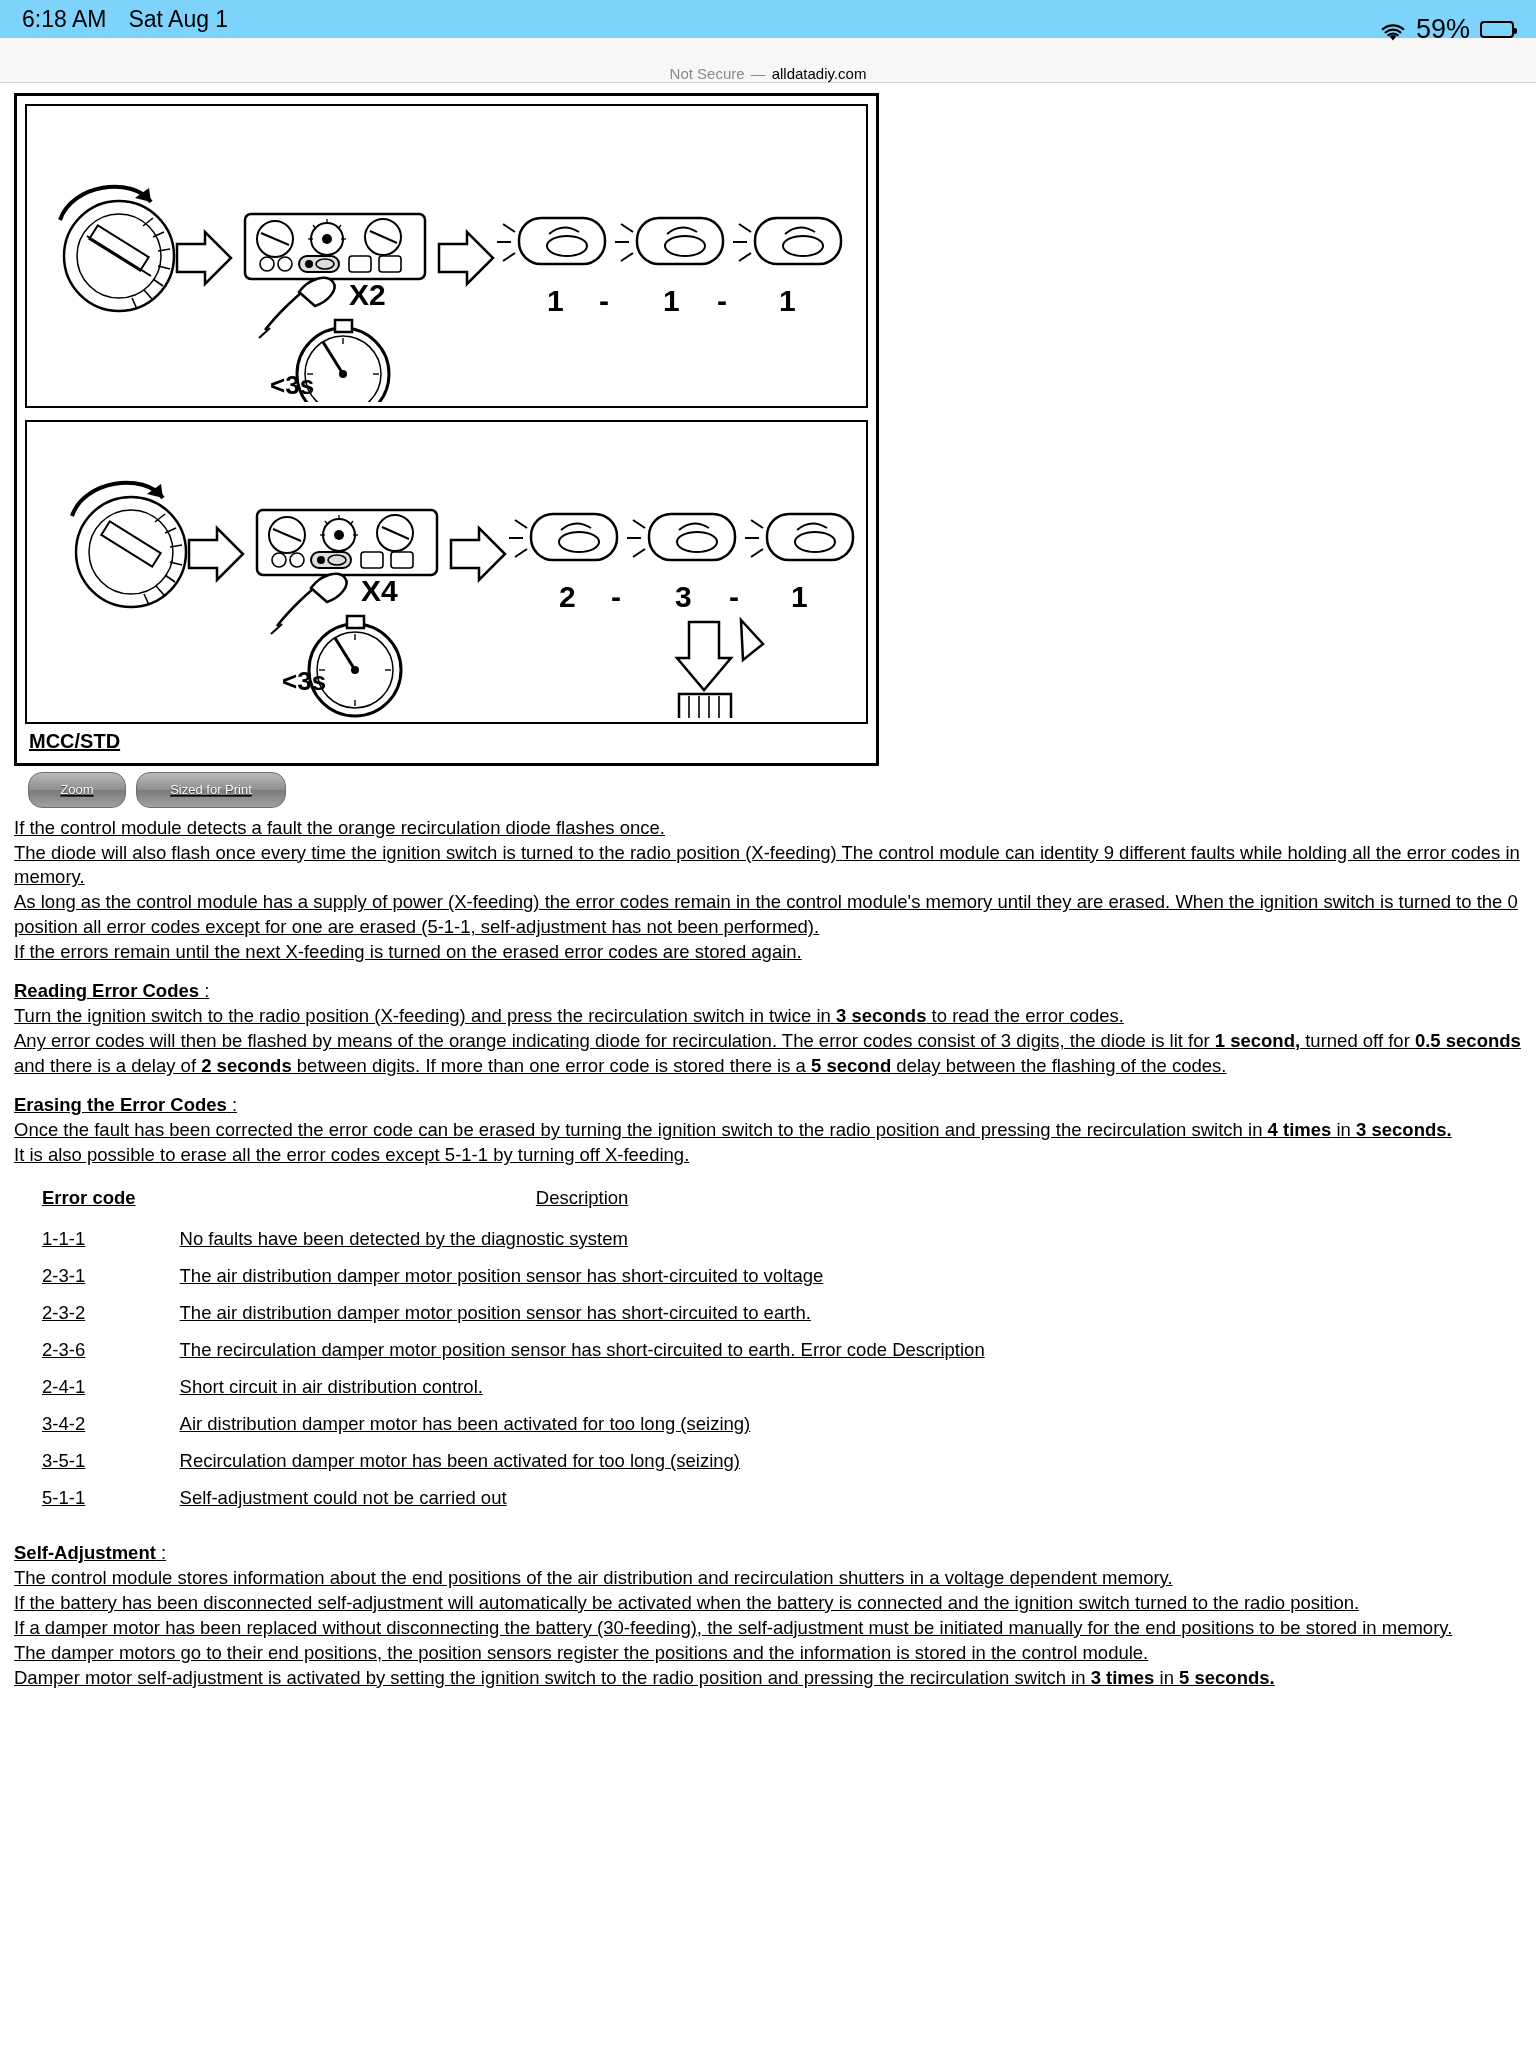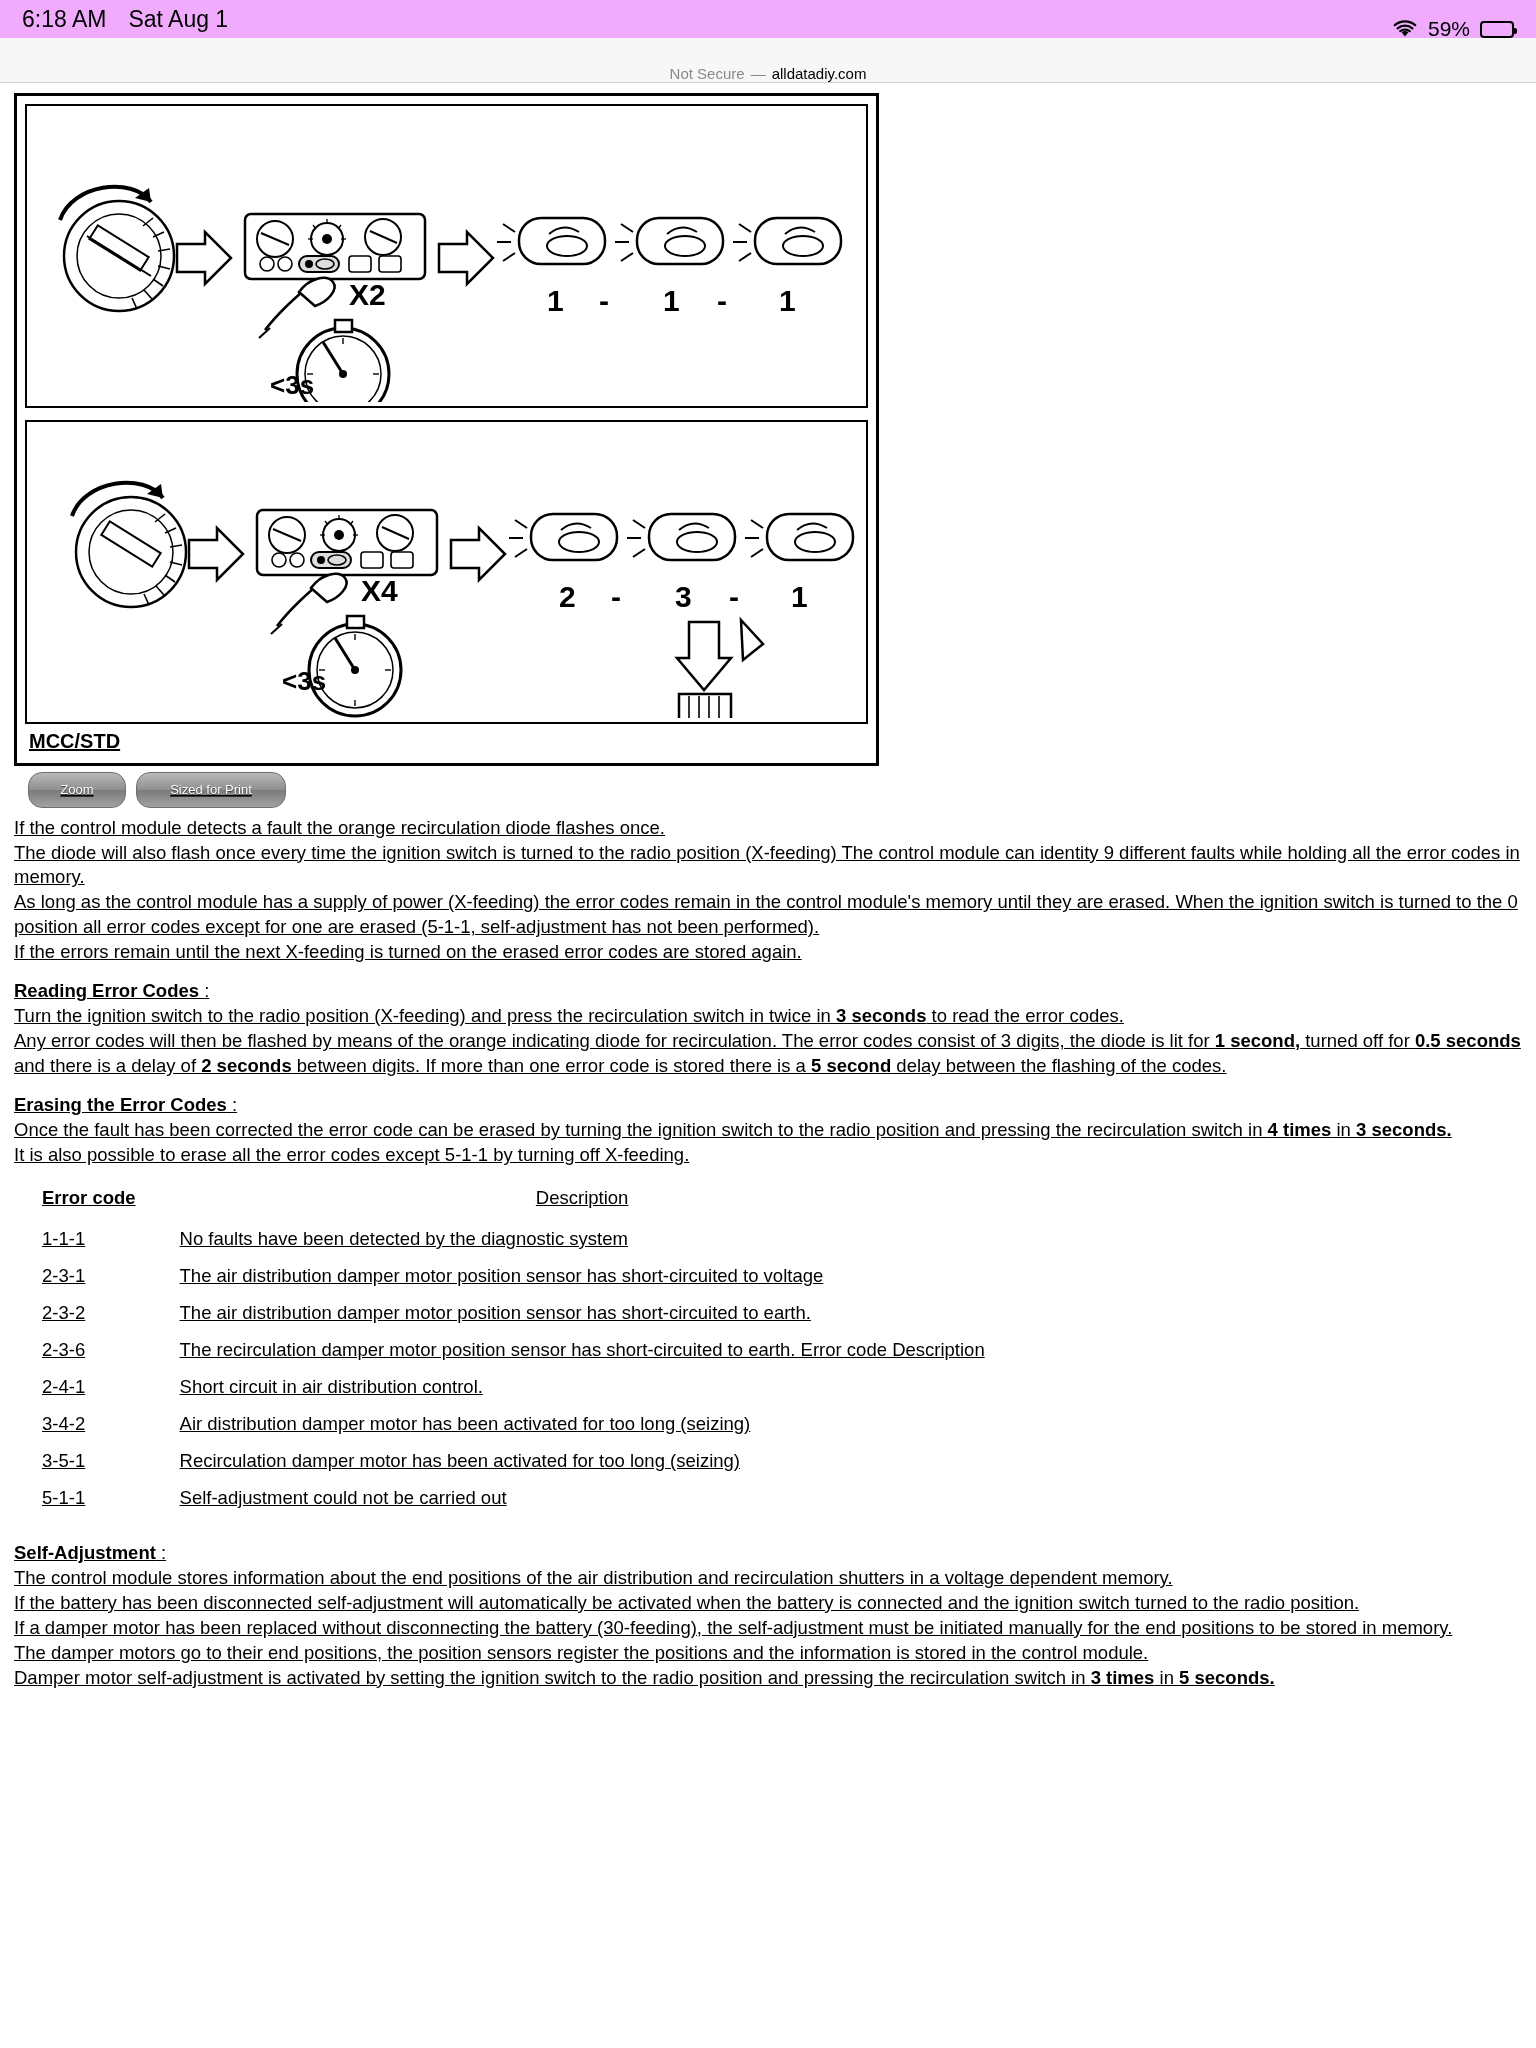--- a/index.html
+++ b/index.html
@@ -15,35 +15,35 @@
     position: relative;
   }
   
   .statusbar {
     height: 38px;
     display: flex;
     align-items: center;
     padding: 12px 22px;
     font-size: 23px;
     color: #000;
-    background: #f0abfc;
+    background: #7dd3fc;
     box-sizing: border-box;
   }
   .statusbar .left {
     display: flex;
     align-items: center;
     gap: 22px;
     flex: 0 0 auto;
   }
   .statusbar .spacer { flex: 1 1 auto; }
   .statusbar .right {
     display: flex;
     align-items: center;
     gap: 10px;
-    font-size: 21px;
+    font-size: 27px;
     margin-top: 20px;
   }
   .wifi-icon { display: inline-block; width: 26px; height: 20px; position: relative; }
   .battery {
     width: 34px; height: 17px;
     border: 2px solid #000;
     border-radius: 4px;
     position: relative;
     box-sizing: border-box;
     padding: 2px;

